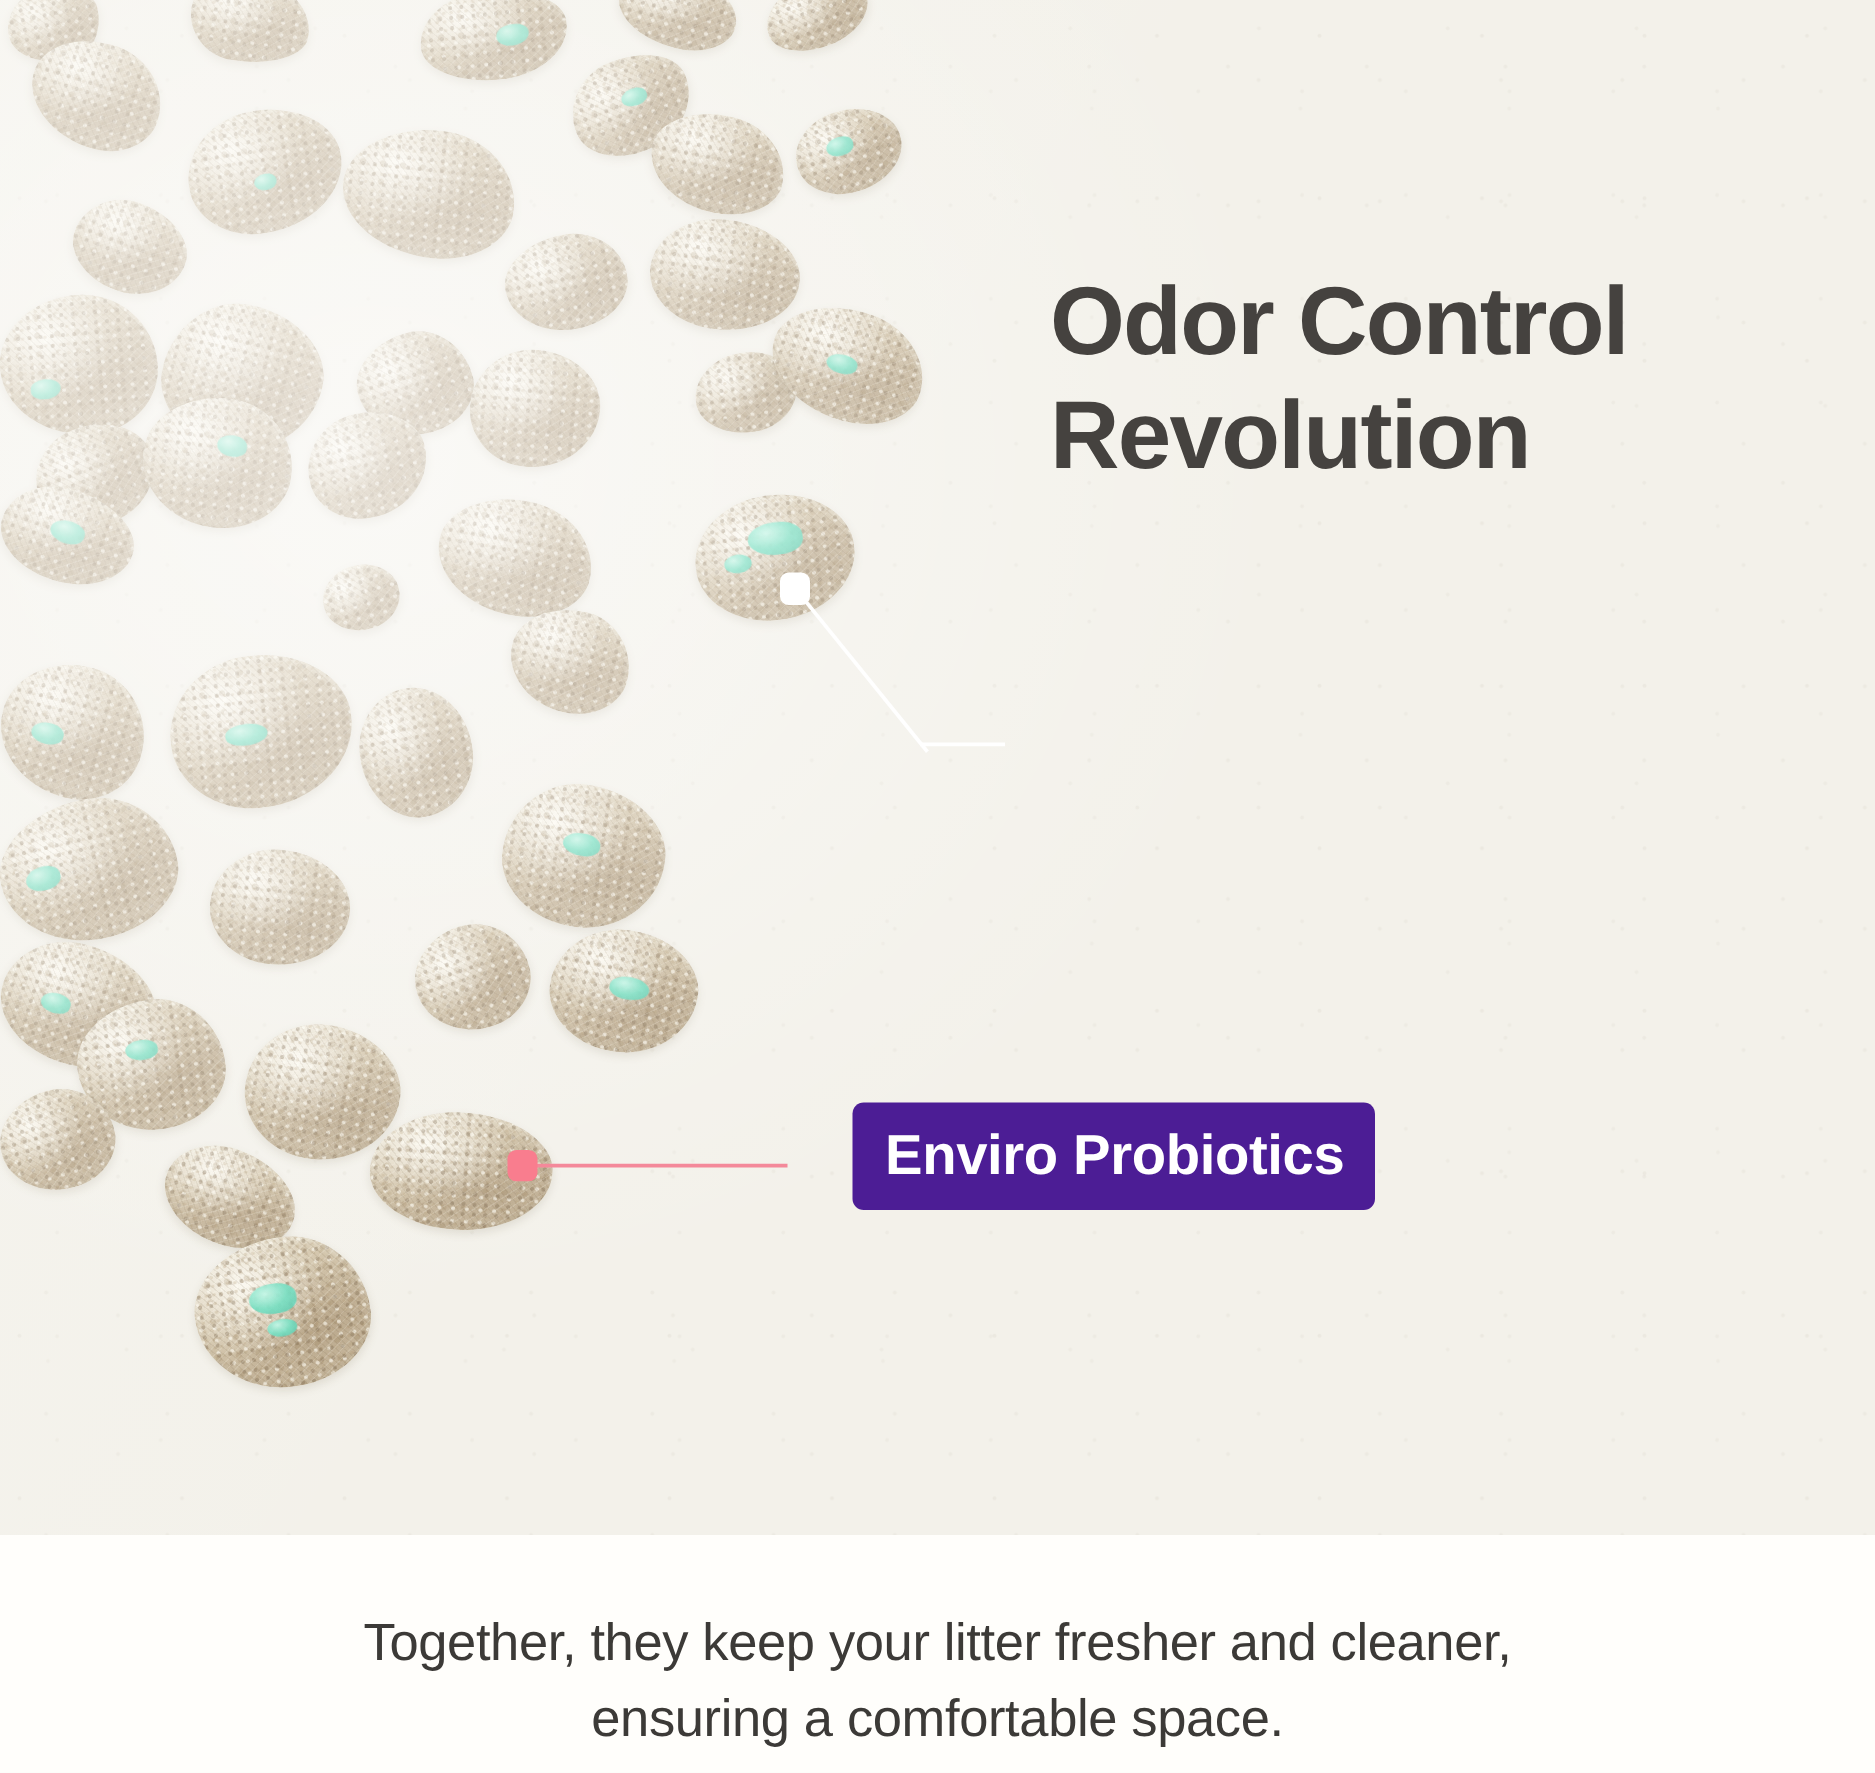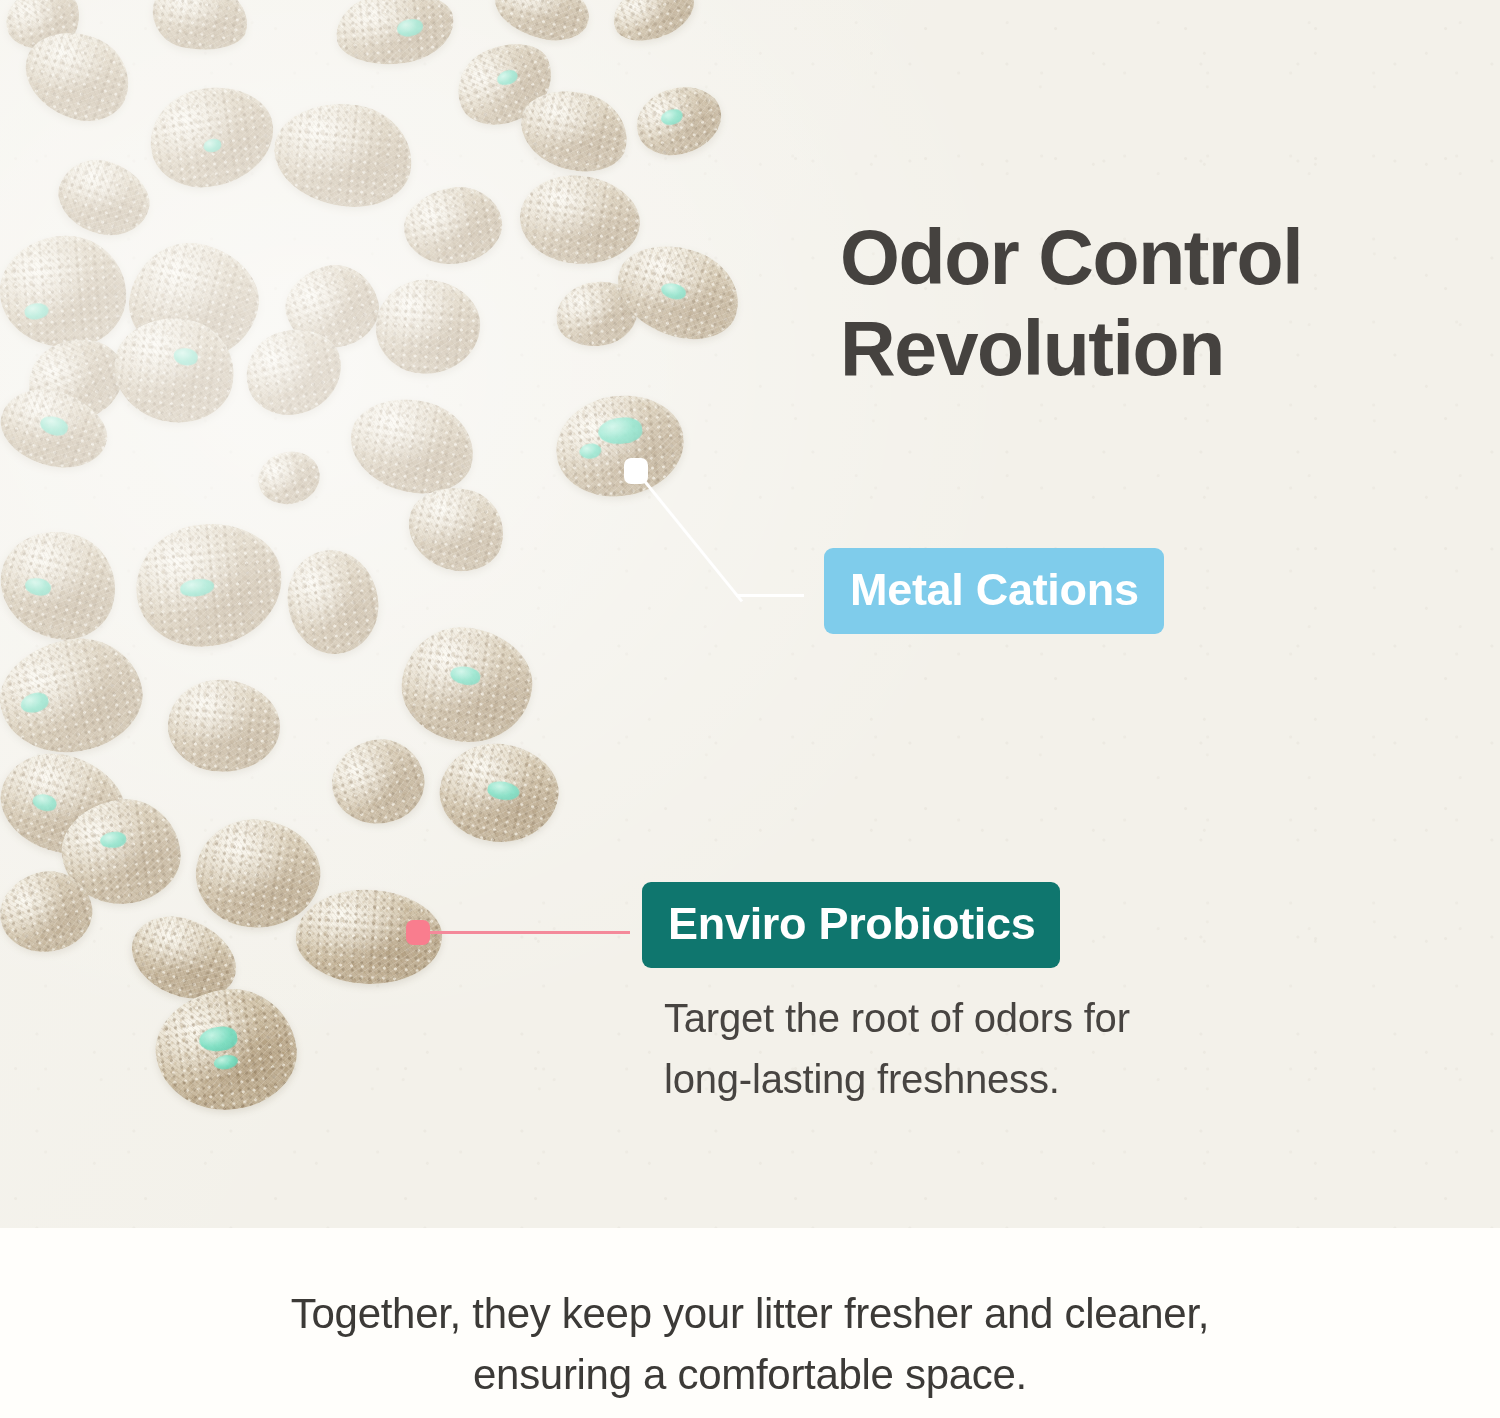--- a/index.html
+++ b/index.html
@@ -277,27 +277,24 @@
     <div class="callout-dot" style="left:406px; top:920px; width:24px; height:25px; background:#f97d8e; border-radius:7px;"></div>
 
     <div id="hero-light"></div>
 
     <div id="panel">
 
       <h1 id="headline">Odor Control
 Revolution</h1>
 
       <div id="feature-metal-cations">
-        <div class="feature-badge" style="background:#7fcceb;">Metal Cations</div>
       </div>
 
       <div id="feature-enviro-probiotics">
-        <div class="feature-badge" style="background:#0f766e;">Enviro Probiotics</div>
-        <div class="feature-desc">Target the root of odors for
-long-lasting freshness.</div>
+        <div class="feature-badge" style="background:#4c1d95;margin-left:40px;">Enviro Probiotics</div>
       </div>
 
     </div>
   </div>
 
   <div id="caption-section">
     <div id="caption-text">Together, they keep your litter fresher and cleaner,
 ensuring a comfortable space.</div>
   </div>
 

